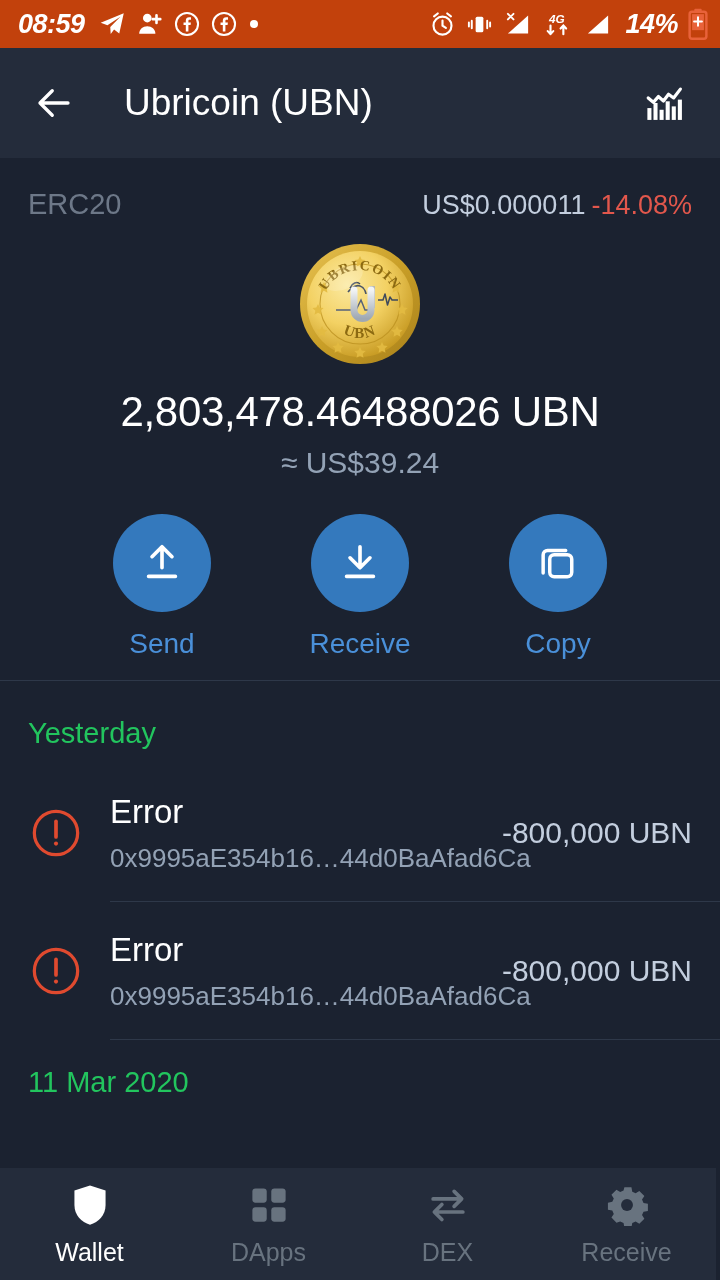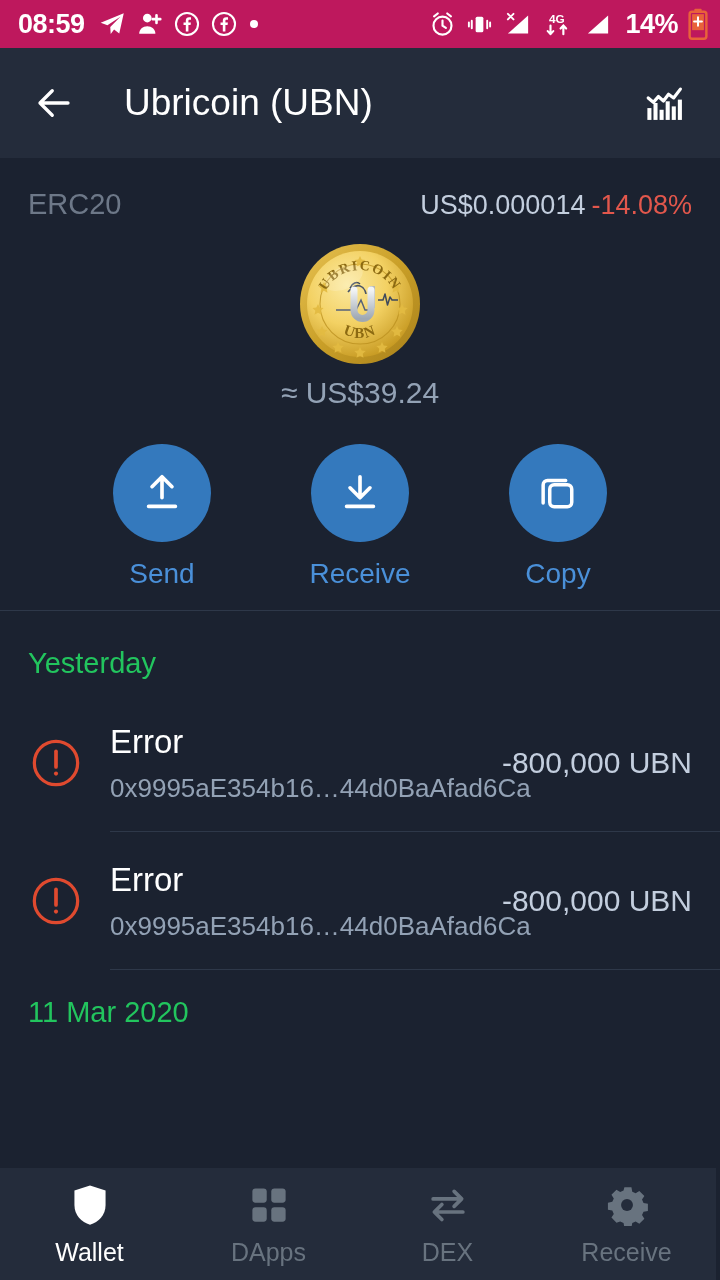--- a/index.html
+++ b/index.html
@@ -9,25 +9,26 @@
     height: 1280px;
     background: #1b2230;
     font-family: "Liberation Sans", sans-serif;
     overflow: hidden;
     position: relative;
   }
 
   
   .status-bar {
     height: 48px;
-    background: #be185d;
+    background: #c2410c;
     display: flex;
     align-items: center;
     padding: 0 12px 0 18px;
     color: #ffffff;
+    font-style: italic;
   }
   .status-clock {
     font-size: 27px;
     font-weight: bold;
     letter-spacing: -0.5px;
     margin-right: 14px;
   }
   .status-left-icons { display: flex; align-items: center; gap: 11px; flex: 1; }
   .status-right-icons { display: flex; align-items: center; gap: 10px; }
   .sicon { display: block; }
@@ -290,21 +291,21 @@
         <rect x="20" y="10" width="2.4" height="12"></rect>
       </g>
       <path d="M2.5 9l3 2.6 3-3.4 3 2.6 3-4 3 2.2 4-5.2" stroke="#fff" stroke-width="1.9" fill="none" stroke-linejoin="round" stroke-linecap="round"></path>
     </svg>
   </div>
 </div>
 
 <div class="token-card">
   <div class="price-row">
     <div class="chain-label">ERC20</div>
-    <div class="price-value">US$0.000014</div>
+    <div class="price-value">US$0.000011</div>
     <div class="price-change">-14.08%</div>
   </div>
 
   <div class="coin-wrap">
     <div class="coin">
       <svg width="124" height="124" viewBox="0 0 124 124">
         <defs>
           <radialGradient id="goldG" cx="38%" cy="32%" r="72%">
             <stop offset="0%" stop-color="#fbe9a0"></stop>
             <stop offset="52%" stop-color="#f3d163"></stop>
@@ -347,20 +348,21 @@
         <path d="M38 68h20l5-10 4 10h6" stroke="#56617a" stroke-width="1.5" fill="none"></path>
         <path d="M52 46c2-5 7-7 10-4" stroke="#3f4a5c" stroke-width="1.4" fill="none"></path>
         <rect x="72" y="44" width="5" height="22" fill="#aab3c0" opacity="0.85"></rect>
         <path d="M80 58h5l2-6 2.5 11 2.5-8 2 3h6" stroke="#3f4a5c" stroke-width="1.5" fill="none" stroke-linejoin="round"></path>
         <path d="M56 48v20a8.5 8.5 0 0 0 17 0V48" stroke="url(#silverG)" stroke-width="7" fill="none" stroke-linecap="round"></path>
         <ellipse cx="46" cy="36" rx="20" ry="11" fill="#fff" opacity="0.18" transform="rotate(-25 46 36)"></ellipse>
       </svg>
     </div>
   </div>
 
+  <div class="balance">2,803,478.46488026 UBN</div>
   <div class="balance-usd">≈ US$39.24</div>
 
   <div class="actions">
     <div class="action">
       <div class="action-circle">
         <svg width="46" height="46" viewBox="0 0 24 24">
           <path d="M12 3.5v11M12 3.5l-5.2 5.2M12 3.5l5.2 5.2M5 19h14" stroke="#fff" stroke-width="1.9" fill="none" stroke-linecap="round" stroke-linejoin="round"></path>
         </svg>
       </div>
       <div class="action-label">Send</div>

